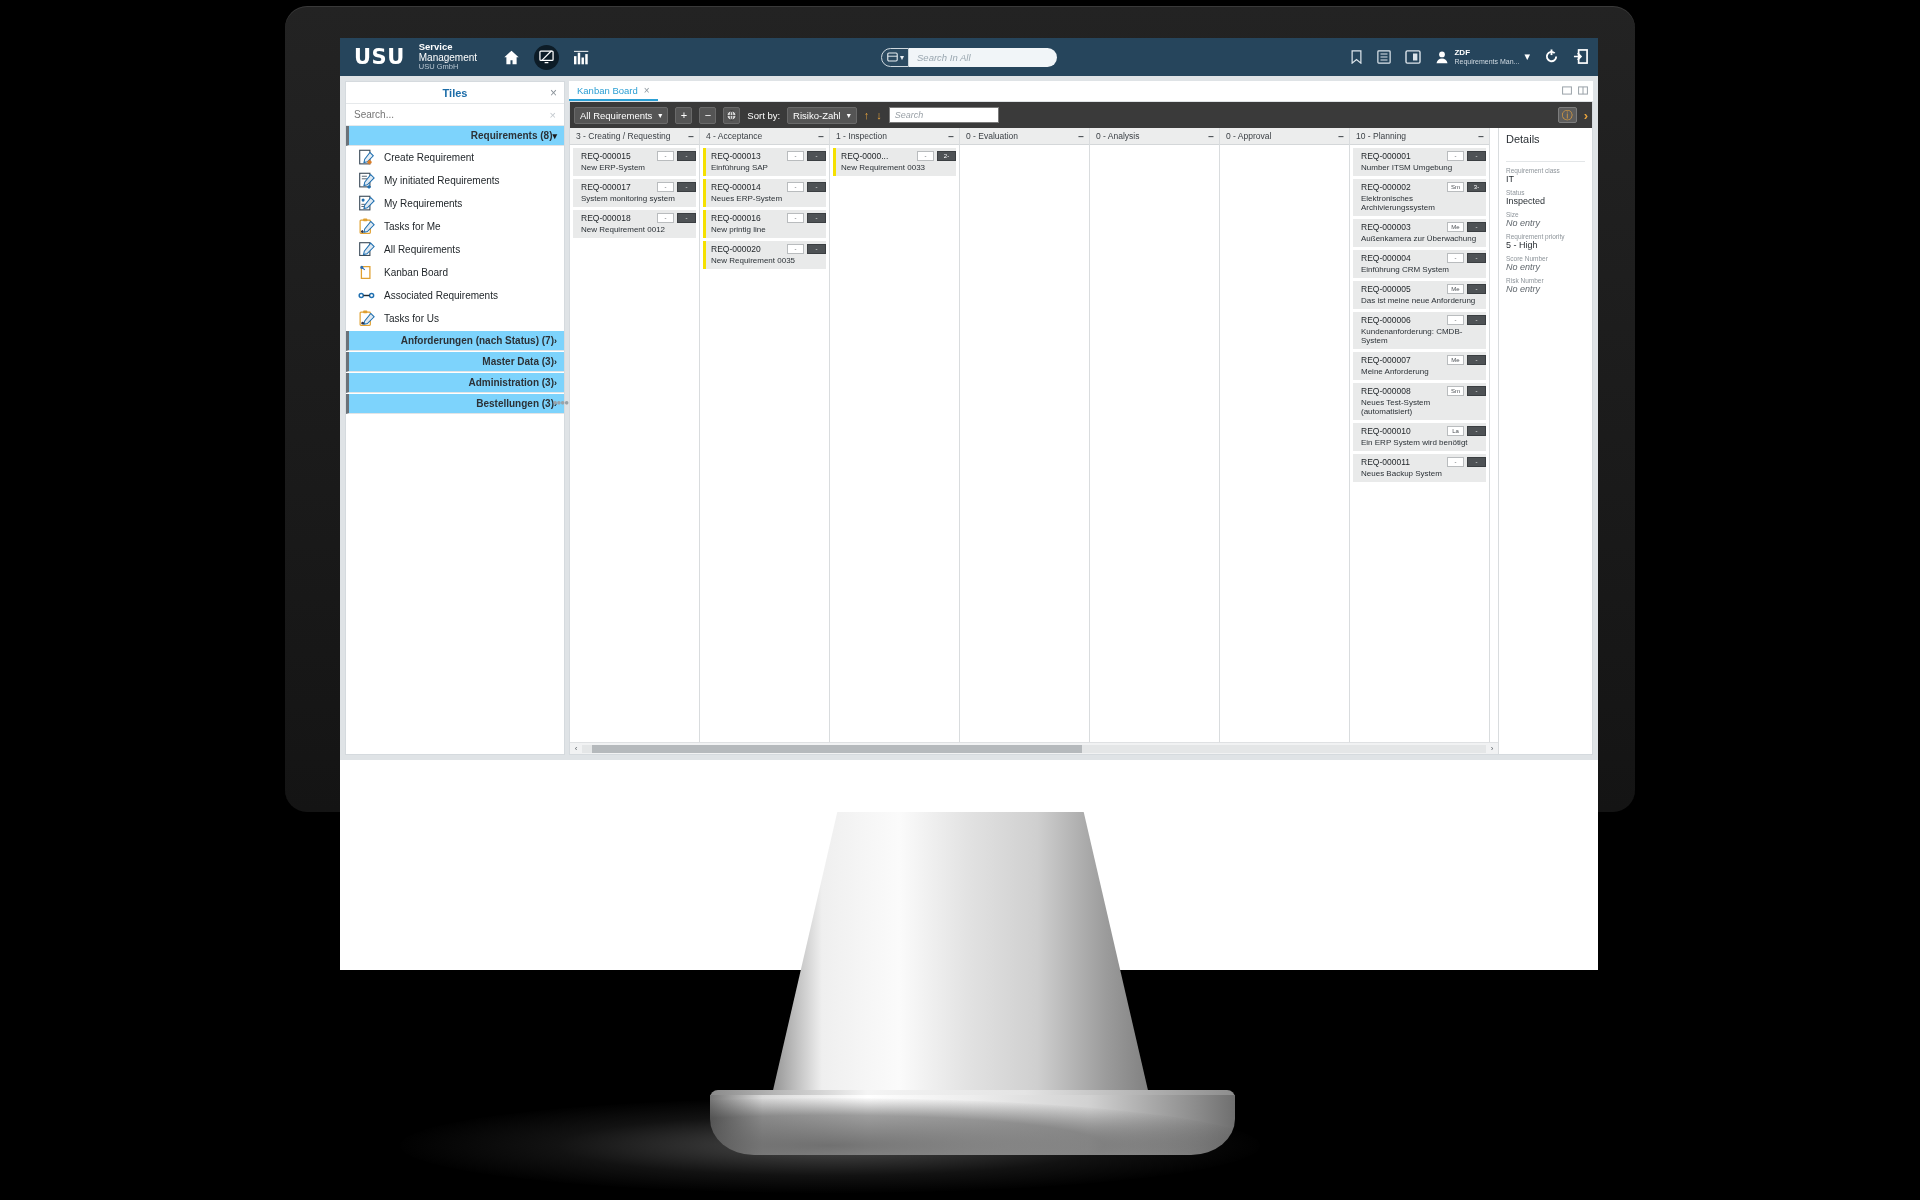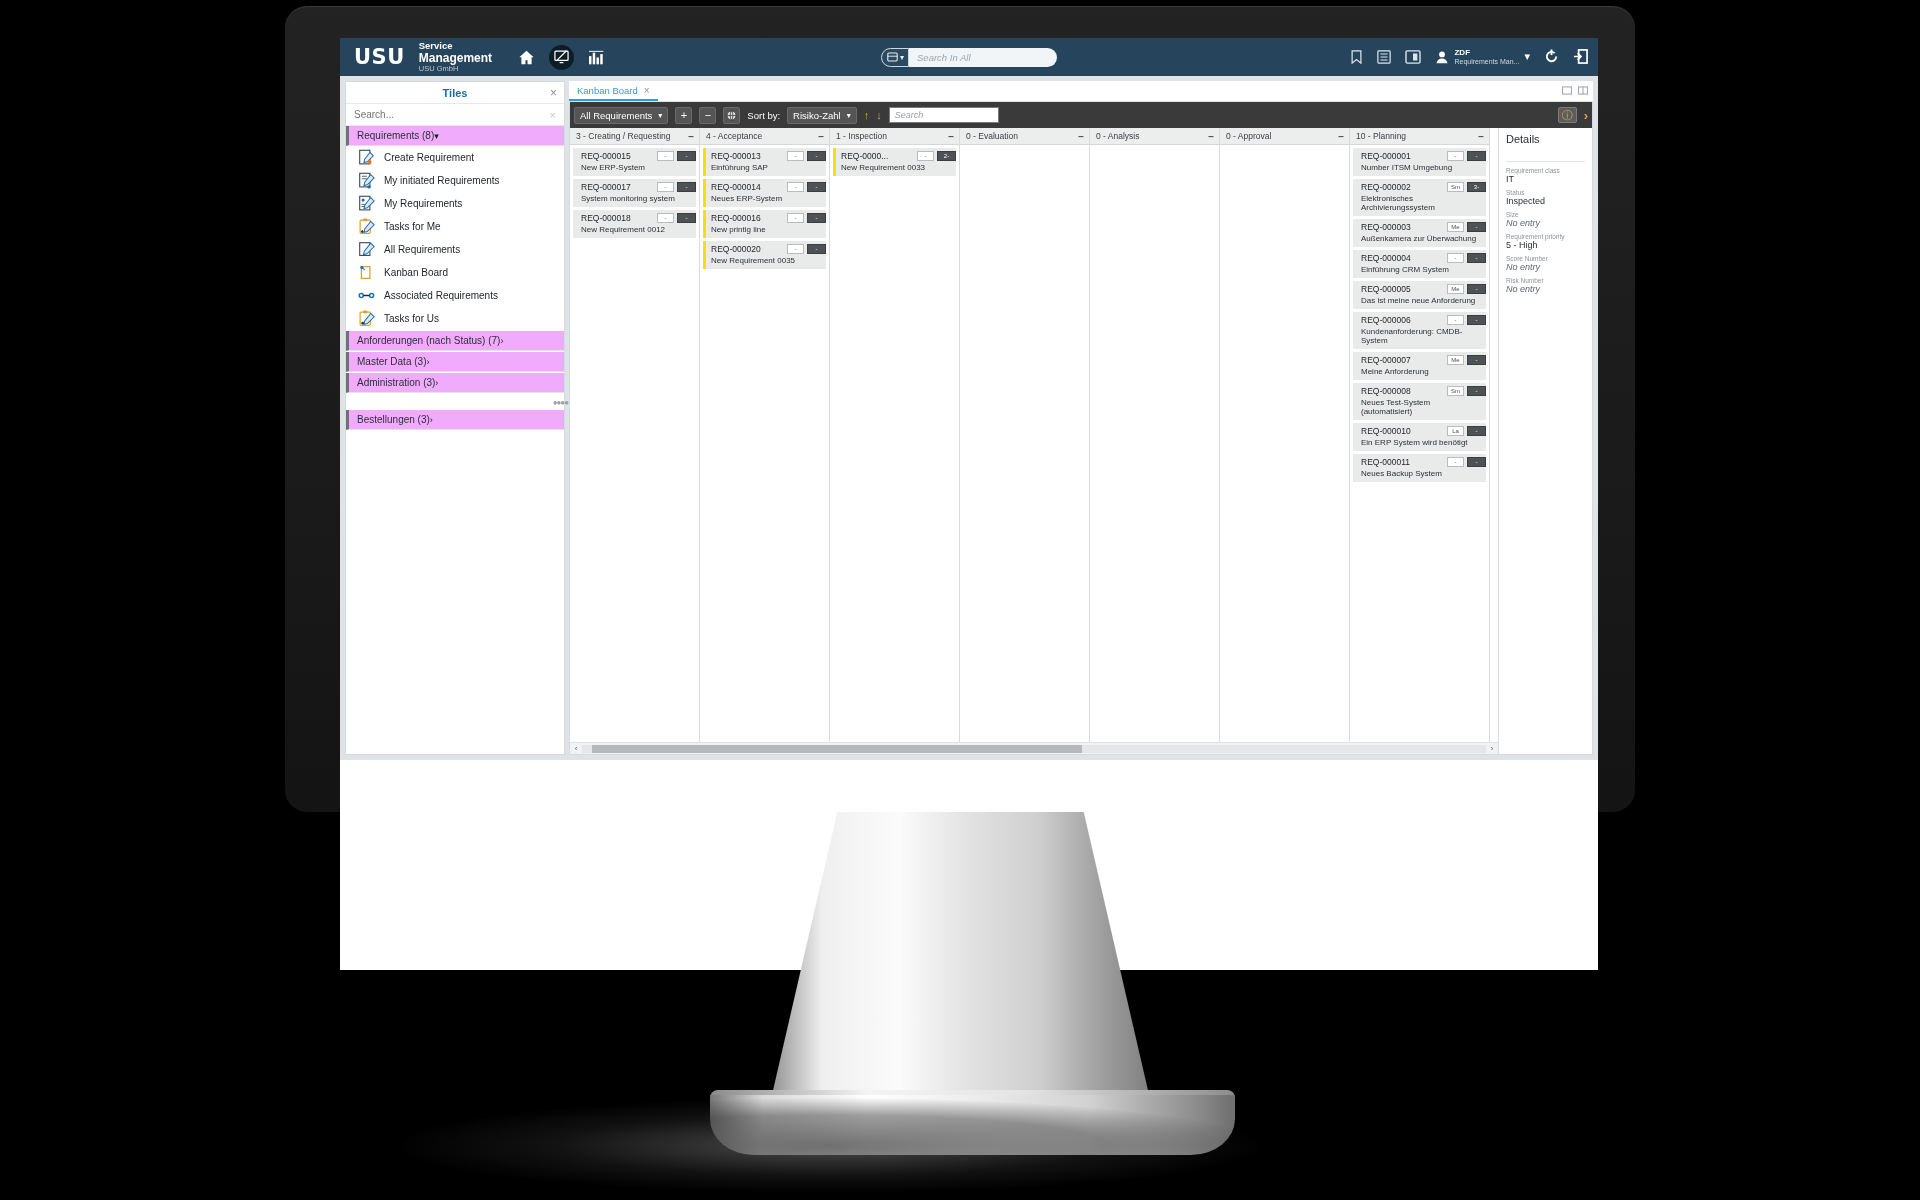--- a/index.html
+++ b/index.html
@@ -50,21 +50,21 @@
   .app-header {
     height: 38px; background: #26455c; display:flex; align-items:center;
     position: relative;
   }
   .logo-usu {
     color:#fff; font-weight: bold; font-size: 21px; letter-spacing: .5px;
     margin-left: 14px; font-family: "DejaVu Sans", sans-serif;
   }
   .brand-block { margin-left: 14px; line-height: 1.08; }
   .brand-l1 { color:#fff; font-size: 9.5px; font-weight: bold; }
-  .brand-l2 { color:#fff; font-size: 12px; font-weight: bold; }
+  .brand-l2 { color:#fff; font-size: 10px; font-weight: normal; }
   .brand-l3 { color:#b9c7d2; font-size: 7.5px; }
   .hdr-icons { display:flex; align-items:center; gap: 14px; margin-left: 26px; }
   .hdr-icon { color:#ffffff; display:flex; align-items:center; justify-content:center; cursor:pointer; }
   .hdr-icon.circled {
     width: 25px; height: 25px; border-radius: 50%; background: #0d1c27;
   }
   .search-wrap {
     position:absolute; left: 50%; transform: translateX(-50%);
     display:flex; align-items:center;
   }
@@ -107,24 +107,24 @@
   .tiles-search {
     height: 22px; border-bottom: 1px solid #e6e9eb; display:flex; align-items:center;
     padding: 0 8px; position:relative;
   }
   .tiles-search input {
     border:none; outline:none; width:100%; font-size: 10px; color:#98a0a7;
     font-family:"Liberation Sans", sans-serif; background:transparent;
   }
   .tiles-search .x { position:absolute; right:8px; color:#c2c8cd; font-size: 11px; }
   .group-header {
-    height: 20px; background:#f0abfc; border-bottom:1px solid #e1e4e6;
+    height: 20px; background:#7dd3fc; border-bottom:1px solid #e1e4e6;
     border-left: 3px solid #6b7279;
-    display:flex; align-items:center; justify-content:flex-start;
-    padding: 0 7px 0 8px; font-size: 10px; color:#2c3136; cursor:pointer;
+    display:flex; align-items:center; justify-content:flex-end;
+    padding: 0 7px 0 8px; font-size: 10px; color:#2c3136; cursor:pointer;font-weight:bold;
   }
   .group-header .chev { color:#1c1c1c; font-size: 9px; }
   .tile-item {
     display:flex; align-items:center; gap: 9px;
     height: 23px; padding-left: 12px; font-size: 10px; color:#22272b; cursor:pointer;
   }
   .tile-ico { width: 17px; height: 17px; flex: 0 0 17px; }
   .grips { position:absolute; right:-4px; top: 316px; font-size:8px; color:#9aa2a8; letter-spacing:-1px;}
 
   
@@ -411,21 +411,21 @@
               <span class="chev">›</span>
             </div>
             <div class="group-header" style="margin-top: 1px;">
               <span>Master Data (3)</span>
               <span class="chev">›</span>
             </div>
             <div class="group-header" style="margin-top: 1px;">
               <span>Administration (3)</span>
               <span class="chev">›</span>
             </div>
-            <div class="group-header" style="margin-top: 17px;">
+            <div class="group-header" style="margin-top: 1px;">
               <span>Bestellungen (3)</span>
               <span class="chev">›</span>
             </div>
           </div>
         <div class="grips">●●●●</div>
       </div>
 
       <div class="work-area">
         <div class="tab-bar">
           <div class="tab">

